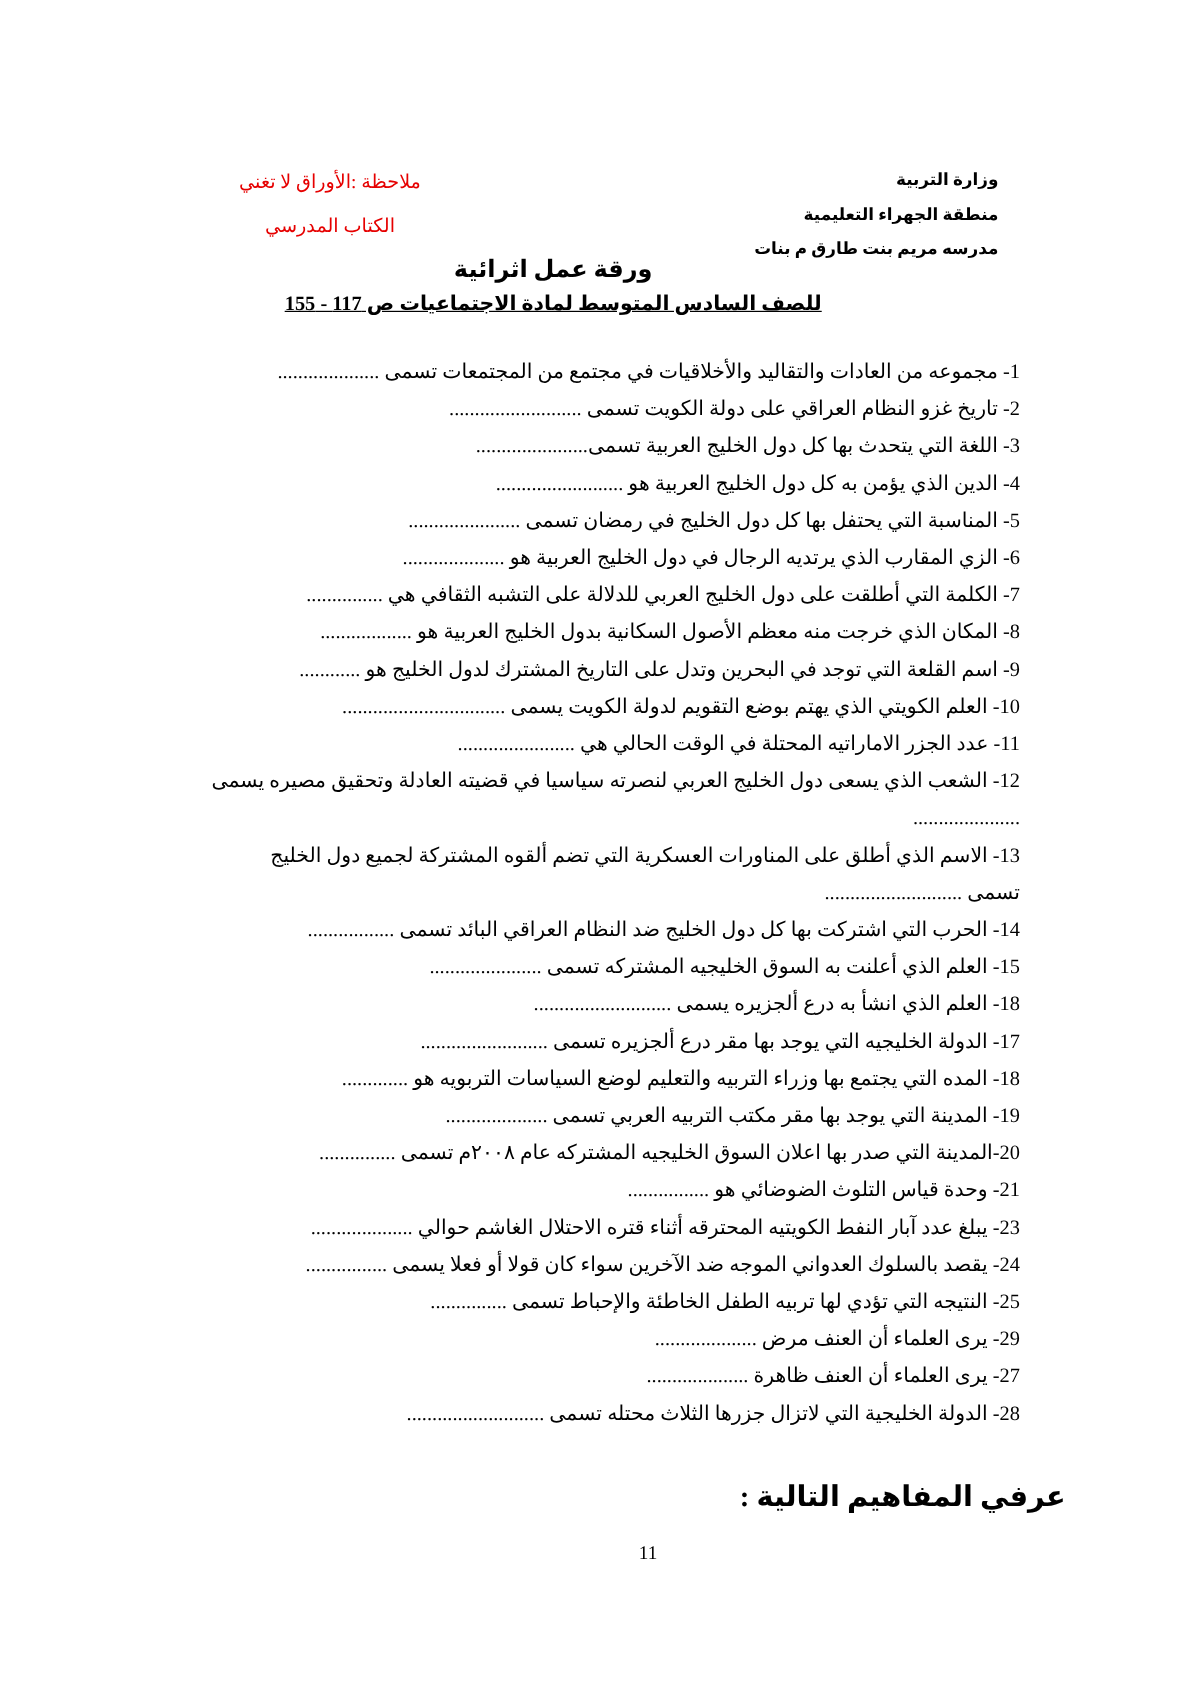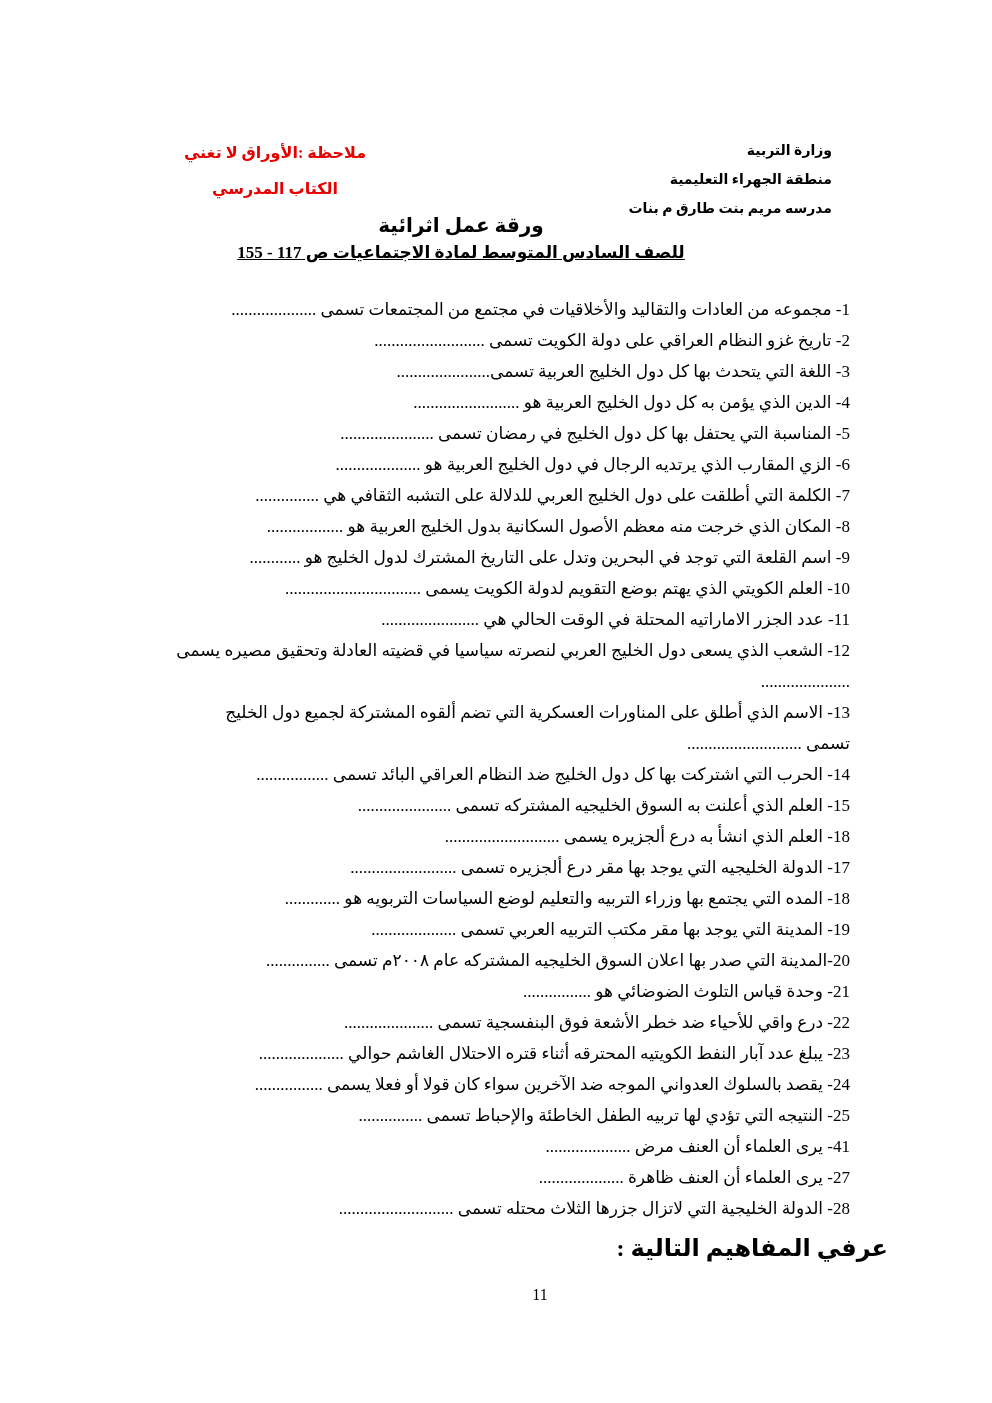--- a/index.html
+++ b/index.html
@@ -15,21 +15,21 @@
   .ministry {
     position:absolute; top:136px; right:160px;
     direction:rtl; text-align:right;
     font-weight:bold; font-size:14px; line-height:29px;
     white-space:nowrap;
   }
   
   .note {
     position:absolute; top:135px; left:125px; width:300px;
     direction:rtl; text-align:center;
-    font-weight:bold; font-size:16px; line-height:36px;
+    font-weight:normal; font-size:16px; line-height:36px;
     white-space:nowrap;
   }
   
   .titles {
     position:absolute; top:212px; left:60px; right:130px;
     direction:rtl; text-align:center; font-weight:bold;
   }
   .title-line1 { font-size:20px; line-height:27px; }
   .title-line2 { font-size:17px; line-height:28px; text-decoration:underline; }
   
@@ -89,25 +89,24 @@
       <div class="q-line">13- الاسم الذي أطلق على المناورات العسكرية التي تضم ألقوه المشتركة لجميع دول الخليج</div>
       <div class="q-line">تسمى ...........................</div>
       <div class="q-line">14- الحرب التي اشتركت بها كل دول الخليج ضد النظام العراقي البائد تسمى .................</div>
       <div class="q-line">15- العلم الذي أعلنت به السوق الخليجيه المشتركه تسمى ......................</div>
       <div class="q-line">18- العلم الذي انشأ به درع ألجزيره يسمى ...........................</div>
       <div class="q-line">17- الدولة الخليجيه التي يوجد بها مقر درع ألجزيره تسمى .........................</div>
       <div class="q-line">18- المده التي يجتمع بها وزراء التربيه والتعليم لوضع السياسات التربويه هو .............</div>
       <div class="q-line">19- المدينة التي يوجد بها مقر مكتب التربيه العربي تسمى ....................</div>
       <div class="q-line">20-المدينة التي صدر بها اعلان السوق الخليجيه المشتركه عام ٢٠٠٨م تسمى ...............</div>
       <div class="q-line">21- وحدة قياس التلوث الضوضائي هو ................</div>
-      <div class="q-line">22- درع واقي للأحياء ضد خطر الأشعة فوق البنفسجية تسمى .....................</div>
       <div class="q-line">23- يبلغ عدد آبار النفط الكويتيه المحترقه أثناء قتره الاحتلال الغاشم حوالي ....................</div>
       <div class="q-line">24- يقصد بالسلوك العدواني الموجه ضد الآخرين سواء كان قولا أو فعلا يسمى ................</div>
       <div class="q-line">25- النتيجه التي تؤدي لها تربيه الطفل الخاطئة والإحباط تسمى ...............</div>
-      <div class="q-line">41- يرى العلماء أن العنف مرض ....................</div>
+      <div class="q-line">29- يرى العلماء أن العنف مرض ....................</div>
       <div class="q-line">27- يرى العلماء أن العنف ظاهرة ....................</div>
       <div class="q-line">28- الدولة الخليجية التي لاتزال جزرها الثلاث محتله تسمى ...........................</div>
     </div>
 
   <div class="section-heading">عرفي المفاهيم التالية :</div>
 
   <div class="page-number">11</div>
 
 </div>
 

